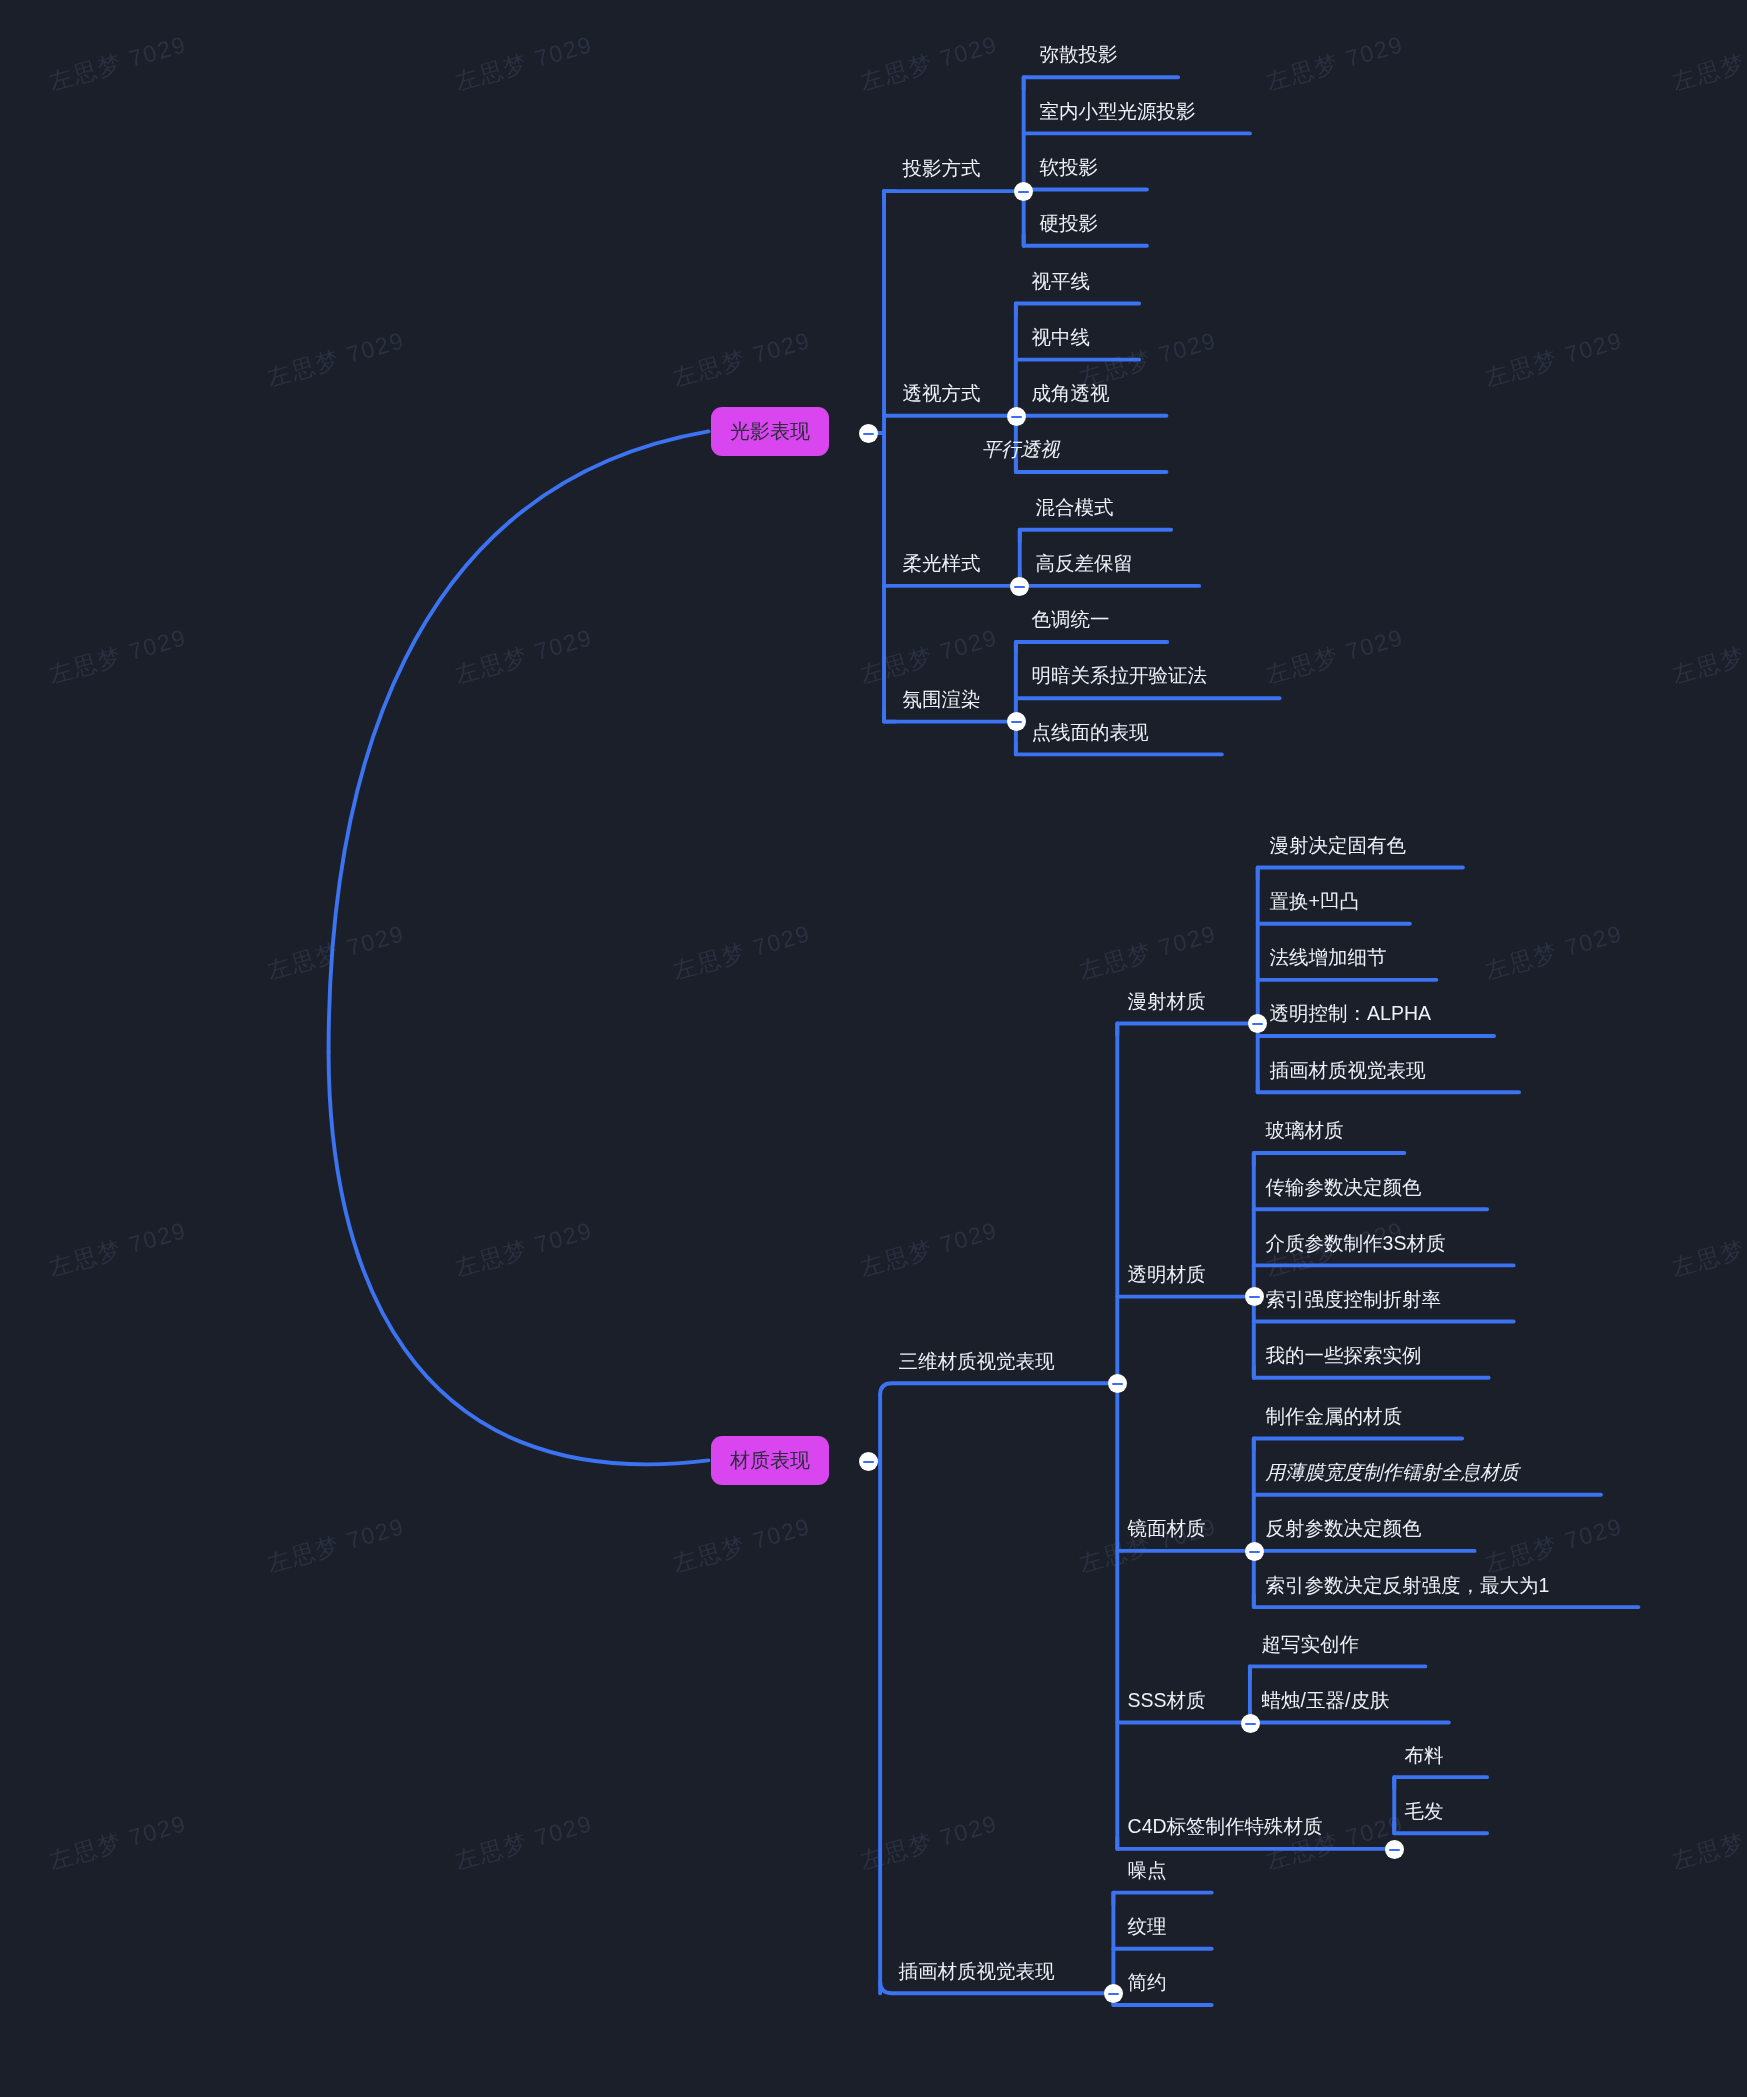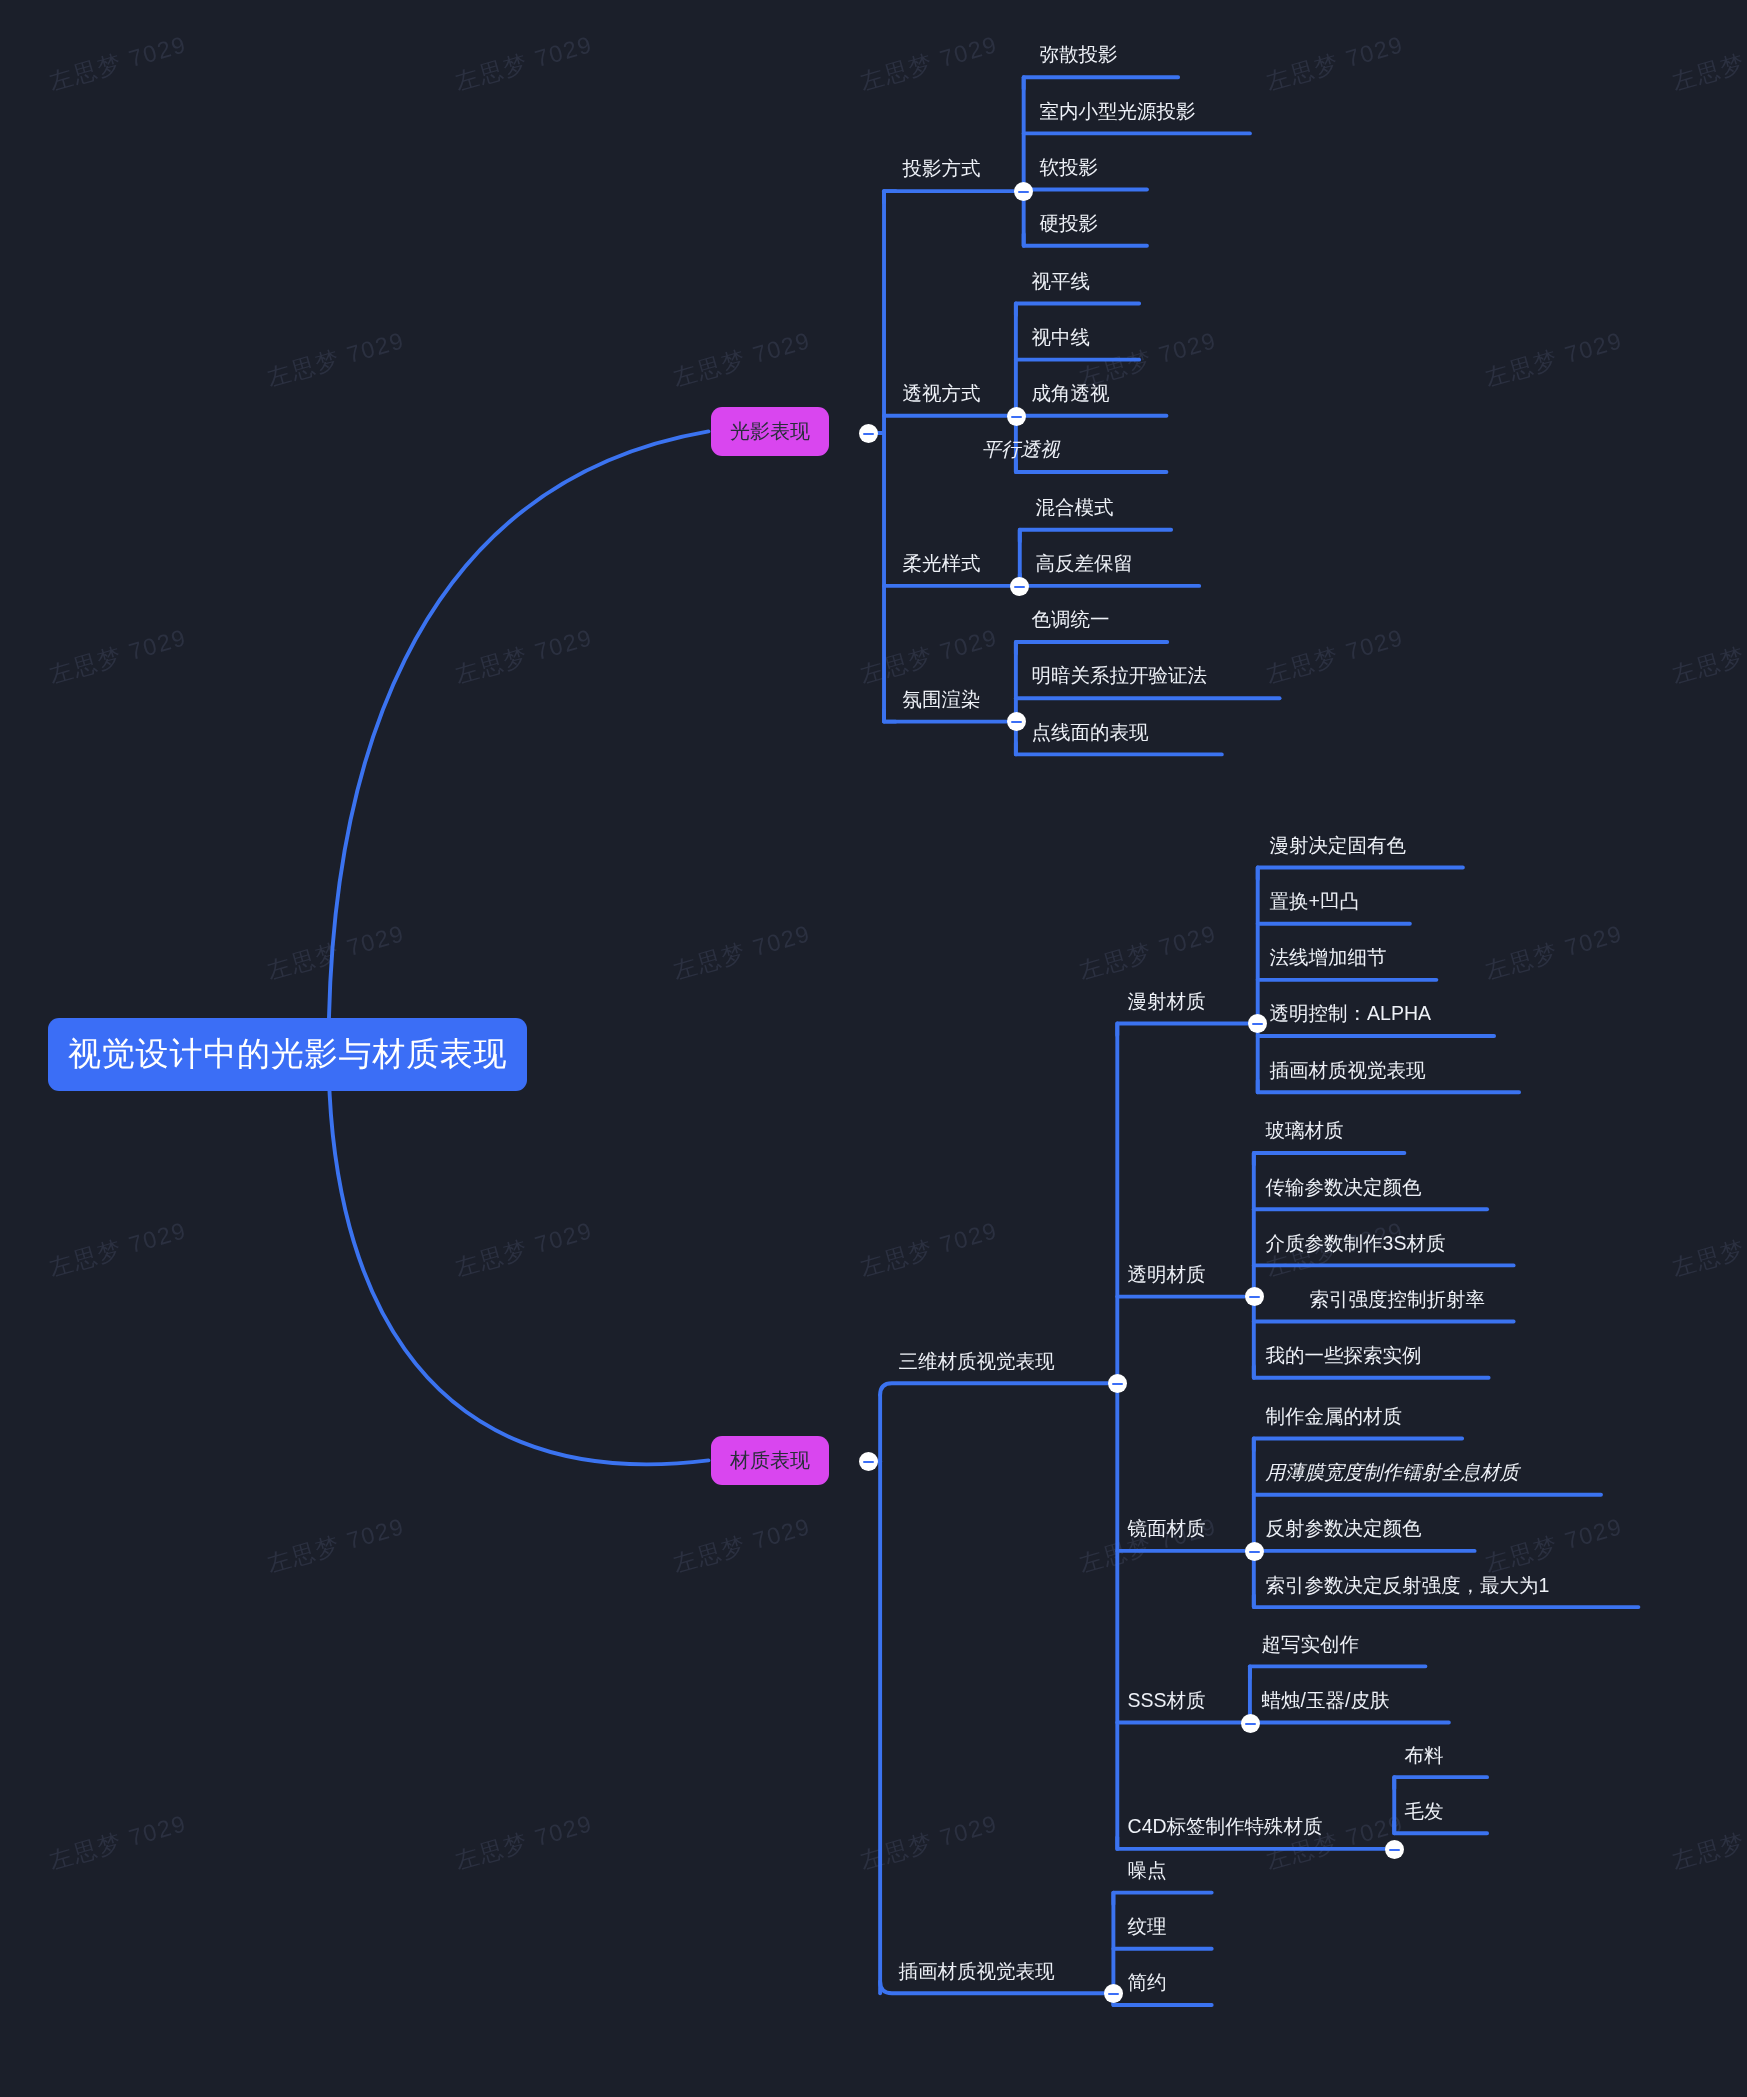--- a/index.html
+++ b/index.html
@@ -222,21 +222,20 @@
 
       <path d="M 1427 2426 L 1427 2570"></path>
       <path d="M 1427 2441 L 1427 2426 Q 1427 2426 1442 2426 L 1553 2426"></path>
       <path d="M 1427 2498 L 1553 2498"></path>
       <path d="M 1427 2555 L 1427 2570 Q 1427 2570 1442 2570 L 1553 2570"></path>
     </g>
   </svg>
 
   <div id="nodes">
 
-    <div class="node node-root" style="left:48px; top:1018px;">视觉设计中的光影与材质表现</div>
 
     <div class="node node-main" style="left:711px; top:407px;">光影表现</div>
     <div class="node node-main" style="left:711px; top:1436px;">材质表现</div>
 
     <div class="node node-text" style="left:901px; top:155px;">投影方式</div>
     <div class="node node-text" style="left:901px; top:380px;">透视方式</div>
     <div class="node node-text" style="left:901px; top:550px;">柔光样式</div>
     <div class="node node-text" style="left:901px; top:686px;">氛围渲染</div>
 
     <div class="node node-text" style="left:897px; top:1348px;">三维材质视觉表现</div>
@@ -267,21 +266,21 @@
 
     <div class="node node-leaf" style="left:1268px; top:832px;">漫射决定固有色</div>
     <div class="node node-leaf" style="left:1268px; top:888px;">置换+凹凸</div>
     <div class="node node-leaf" style="left:1268px; top:944px;">法线增加细节</div>
     <div class="node node-leaf" style="left:1268px; top:1000px;">透明控制：ALPHA</div>
     <div class="node node-leaf" style="left:1268px; top:1057px;">插画材质视觉表现</div>
 
     <div class="node node-leaf" style="left:1264px; top:1117px;">玻璃材质</div>
     <div class="node node-leaf" style="left:1264px; top:1174px;">传输参数决定颜色</div>
     <div class="node node-leaf" style="left:1264px; top:1230px;">介质参数制作3S材质</div>
-    <div class="node node-leaf" style="left:1264px; top:1286px;margin-left:44px;">索引强度控制折射率</div>
+    <div class="node node-leaf" style="left:1264px; top:1286px;">索引强度控制折射率</div>
     <div class="node node-leaf" style="left:1264px; top:1342px;">我的一些探索实例</div>
 
     <div class="node node-leaf" style="left:1264px; top:1403px;">制作金属的材质</div>
     <div class="node node-leaf" style="left:1264px; top:1459px;font-style:italic;">用薄膜宽度制作镭射全息材质</div>
     <div class="node node-leaf" style="left:1264px; top:1515px;">反射参数决定颜色</div>
     <div class="node node-leaf" style="left:1264px; top:1572px;">索引参数决定反射强度，最大为1</div>
 
     <div class="node node-leaf" style="left:1260px; top:1631px;">超写实创作</div>
     <div class="node node-leaf" style="left:1260px; top:1687px;">蜡烛/玉器/皮肤</div>
 

